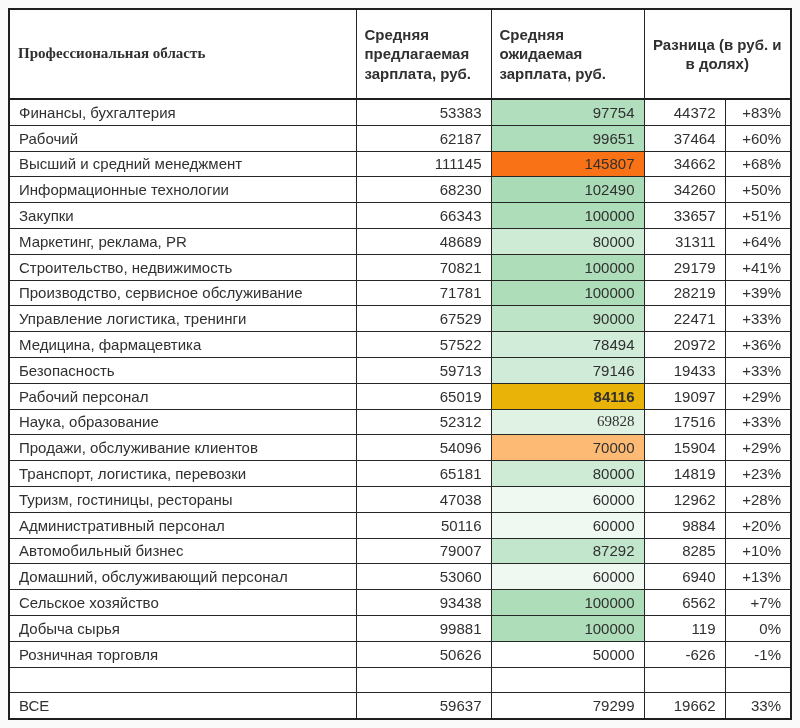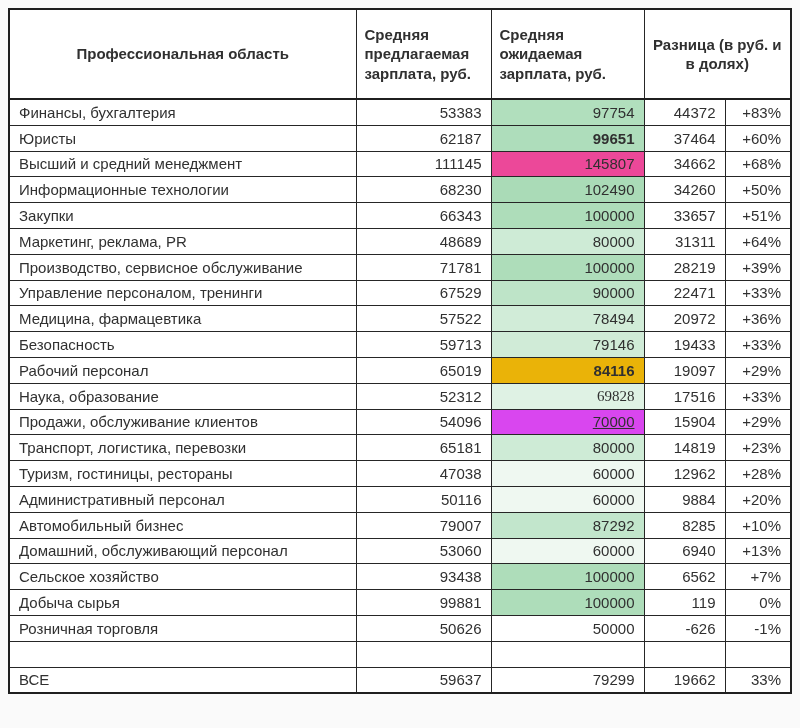--- a/index.html
+++ b/index.html
@@ -36,21 +36,21 @@
   .salary-table thead th {
     height: 80px;
     font-size: 15px;
     font-weight: bold;
     padding: 4px 8px;
     vertical-align: middle;
     line-height: 1.3;
     white-space: normal;
     border-bottom: 2px solid #1f1f1f;
   }
-  th.h-area   { text-align: center; }
+  th.h-area   { text-align: left; font-family: Liberation Serif, serif; }
   th.h-off    { text-align: left; }
   th.h-exp    { text-align: left; }
   th.h-diff   { text-align: center; }
   .salary-table tbody td {
     height: 24.8px;
     font-size: 15px;
     padding: 0 9px;
     vertical-align: middle;
   }
   td.c-area { text-align: left;  padding-left: 8px; }
@@ -78,30 +78,30 @@
     </thead>
     <tbody id="rows-body">
         <tr>
           <td class="c-area">Финансы, бухгалтерия</td>
           <td class="c-num">53383</td>
           <td class="c-num" style="background: rgb(177, 223, 189);">97754</td>
           <td class="c-num">44372</td>
           <td class="c-num">+83%</td>
         </tr>
         <tr>
-          <td class="c-area">Юристы</td>
+          <td class="c-area">Рабочий</td>
           <td class="c-num">62187</td>
-          <td class="c-num" style="background: rgb(174, 221, 187); font-weight: bold;">99651</td>
+          <td class="c-num" style="background: rgb(174, 221, 187);">99651</td>
           <td class="c-num">37464</td>
           <td class="c-num">+60%</td>
         </tr>
         <tr>
           <td class="c-area">Высший и средний менеджмент</td>
           <td class="c-num">111145</td>
-          <td class="c-num" style="background: #ec4899;">145807</td>
+          <td class="c-num" style="background: #f97316;">145807</td>
           <td class="c-num">34662</td>
           <td class="c-num">+68%</td>
         </tr>
         <tr>
           <td class="c-area">Информационные технологии</td>
           <td class="c-num">68230</td>
           <td class="c-num" style="background: rgb(170, 219, 183);">102490</td>
           <td class="c-num">34260</td>
           <td class="c-num">+50%</td>
         </tr>
@@ -113,28 +113,35 @@
           <td class="c-num">+51%</td>
         </tr>
         <tr>
           <td class="c-area">Маркетинг, реклама, PR</td>
           <td class="c-num">48689</td>
           <td class="c-num" style="background: rgb(206, 235, 214);">80000</td>
           <td class="c-num">31311</td>
           <td class="c-num">+64%</td>
         </tr>
         <tr>
+          <td class="c-area">Строительство, недвижимость</td>
+          <td class="c-num">70821</td>
+          <td class="c-num" style="background: rgb(174, 221, 186);">100000</td>
+          <td class="c-num">29179</td>
+          <td class="c-num">+41%</td>
+        </tr>
+        <tr>
           <td class="c-area">Производство, сервисное обслуживание</td>
           <td class="c-num">71781</td>
           <td class="c-num" style="background: rgb(174, 221, 186);">100000</td>
           <td class="c-num">28219</td>
           <td class="c-num">+39%</td>
         </tr>
         <tr>
-          <td class="c-area">Управление персоналом, тренинги</td>
+          <td class="c-area">Управление логистика, тренинги</td>
           <td class="c-num">67529</td>
           <td class="c-num" style="background: rgb(190, 228, 200); padding-left: 20px;">90000</td>
           <td class="c-num">22471</td>
           <td class="c-num">+33%</td>
         </tr>
         <tr>
           <td class="c-area">Медицина, фармацевтика</td>
           <td class="c-num">57522</td>
           <td class="c-num" style="background: rgb(209, 236, 216);">78494</td>
           <td class="c-num">20972</td>
@@ -157,21 +164,21 @@
         <tr>
           <td class="c-area">Наука, образование</td>
           <td class="c-num">52312</td>
           <td class="c-num" style="background: rgb(223, 242, 228); font-family: Liberation Serif, serif;">69828</td>
           <td class="c-num">17516</td>
           <td class="c-num">+33%</td>
         </tr>
         <tr>
           <td class="c-area">Продажи, обслуживание клиентов</td>
           <td class="c-num">54096</td>
-          <td class="c-num" style="background: #d946ef; text-decoration: underline;">70000</td>
+          <td class="c-num" style="background: #fdba74;">70000</td>
           <td class="c-num">15904</td>
           <td class="c-num">+29%</td>
         </tr>
         <tr>
           <td class="c-area">Транспорт, логистика, перевозки</td>
           <td class="c-num">65181</td>
           <td class="c-num" style="background: rgb(206, 235, 214);">80000</td>
           <td class="c-num">14819</td>
           <td class="c-num">+23%</td>
         </tr>

